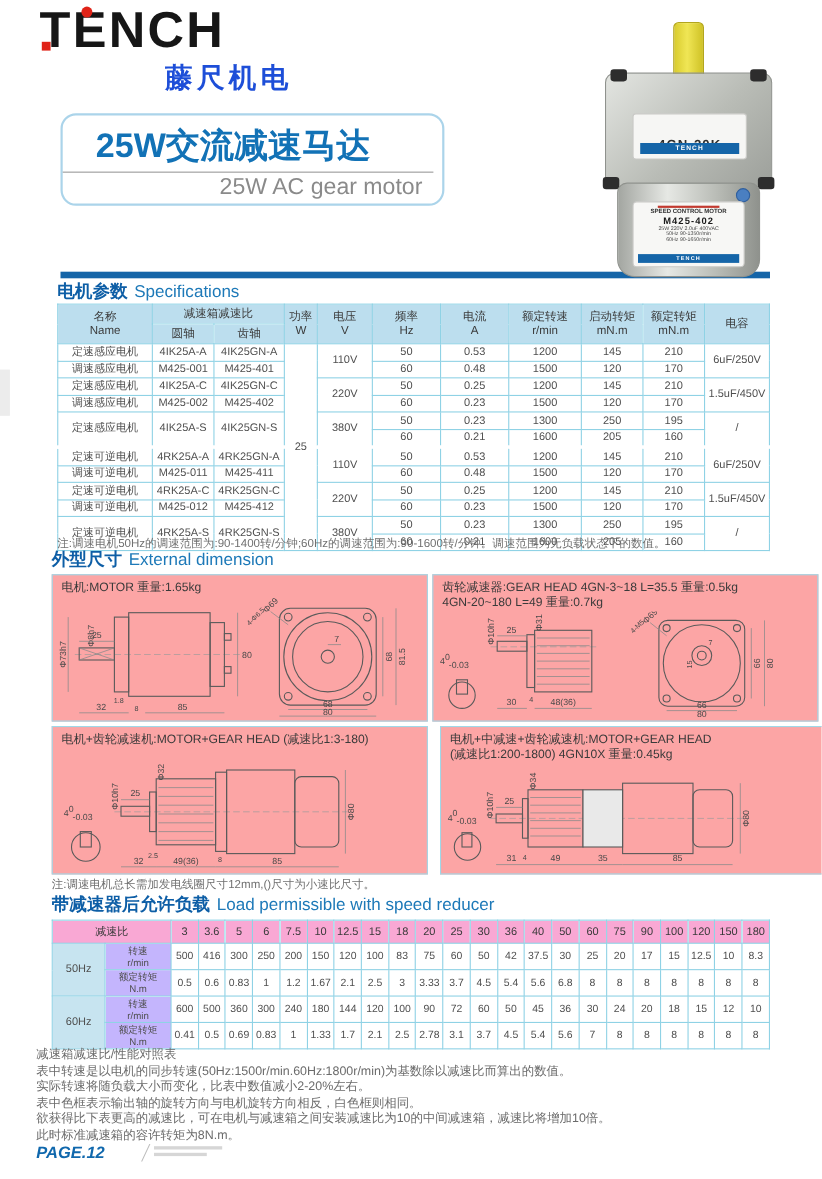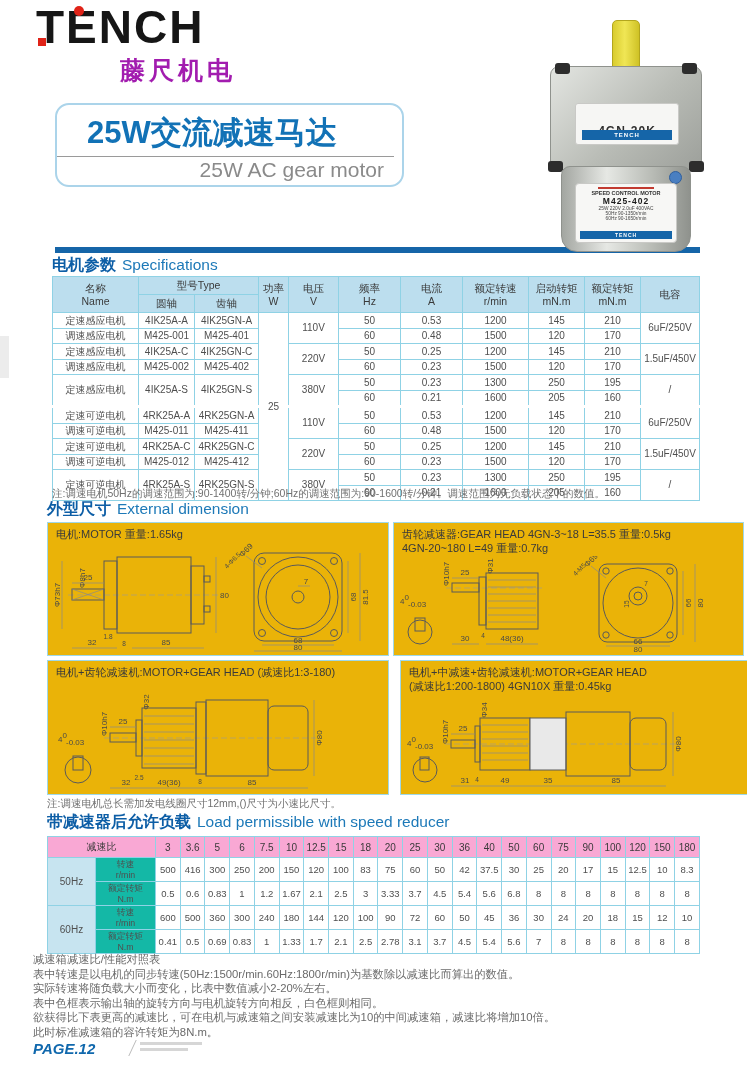--- a/index.html
+++ b/index.html
@@ -4,21 +4,21 @@
 <style>
   html,body{margin:0;padding:0;}
   body{font-family:"Liberation Sans","DejaVu Sans",sans-serif;background:#fff;}
   #page{position:relative;width:747px;height:1072px;background:#fff;overflow:hidden;}
 
   
   .logo{position:absolute;left:36px;top:4px;}
   .logo-word{font-size:46px;font-weight:900;letter-spacing:2px;color:#161616;line-height:1;}
   .logo-dot{position:absolute;left:38px;top:2px;width:10px;height:10px;border-radius:50%;background:#e02318;}
   .logo-dot2{position:absolute;left:2px;top:34px;width:8px;height:8px;background:#e02318;}
-  .logo-cn{font-size:25px;font-weight:bold;color:#a21caf;letter-spacing:4px;margin:4px 0 0 84px;}
+  .logo-cn{font-size:25px;font-weight:bold;color:#1d4ed8;letter-spacing:4px;margin:4px 0 0 114px;}
 
   
   .banner{position:absolute;left:55px;top:103px;width:345px;height:80px;border:2px solid #abd4ea;border-radius:14px;background:#fff;}
   .banner-cn{font-size:31px;font-weight:bold;color:#1272b6;padding:7px 10px 2px 30px;border-bottom:1px solid #9a9a9a;margin-right:8px;}
   .banner-en{font-size:21px;color:#8a8a8a;text-align:right;padding:1px 18px 0 0;}
 
   
   .photo{position:absolute;left:536px;top:20px;width:178px;height:230px;z-index:3;}
   .shaft{position:absolute;left:76px;top:0;width:26px;height:58px;background:linear-gradient(90deg,#d9cc2e,#f0e655 45%,#cfc226);border:1px solid #b3a61d;border-radius:5px 5px 0 0;}
   .gearbox{position:absolute;left:14px;top:46px;width:150px;height:102px;background:linear-gradient(135deg,#e3e5e1,#b9bcb6 55%,#9da09b);border:1px solid #8f928d;border-radius:9px;}
@@ -46,38 +46,38 @@
   .spec-wrap{position:absolute;left:52px;top:276px;}
   table{border-collapse:collapse;table-layout:fixed;}
   .spec-table{width:648px;font-size:10px;color:#4f4f4f;}
   .spec-table th,.spec-table td{border:1px solid #8fd2e5;text-align:center;padding:0;line-height:1.15;white-space:nowrap;overflow:hidden;}
   .spec-table thead th{background:#bcdeee;font-weight:normal;color:#3a3a3a;font-size:10.5px;height:17px;}
   .spec-table tbody td{height:14.5px;}
   .spec-table .grp td{border-top:3px solid #ffffff;}
   .spec-note{position:absolute;left:52px;top:487px;font-size:10.5px;color:#707070;white-space:nowrap;}
 
   
-  .panel{position:absolute;border:1px solid #9fd8e8;background:#eab308;overflow:hidden;}
+  .panel{position:absolute;border:1px solid #9fd8e8;background:#fca5a5;overflow:hidden;}
   .p-title{font-size:11px;color:#3a3a3a;padding:5px 8px 0 8px;line-height:1.25;white-space:nowrap;}
   .panel svg{display:block;}
   .ol{fill:none;stroke:#5a5a5a;stroke-width:1;}
   .olf{fill:#e9e9e9;stroke:#5a5a5a;stroke-width:1;}
   .dl{fill:none;stroke:#8a8a8a;stroke-width:0.7;}
   .cl{fill:none;stroke:#9a9a9a;stroke-width:0.6;stroke-dasharray:6 3;}
   svg text{font-family:"Liberation Sans",sans-serif;font-size:8px;fill:#4a4a4a;}
   svg text.t7{font-size:6.5px;}
   .dim-note{position:absolute;left:47px;top:797px;font-size:10.5px;color:#707070;white-space:nowrap;}
 
   
   .load-wrap{position:absolute;left:47px;top:836px;}
   .load-table{width:653px;font-size:9.5px;color:#4f4f4f;}
   .load-table td{border:1px solid #8fd2e5;text-align:center;padding:0;overflow:hidden;white-space:nowrap;}
   .load-table .lt-h td{background:#f9a8d4;height:20px;font-size:10px;color:#3a3a3a;}
   .load-table td.freq{background:#c7e4f0;font-size:10px;}
-  .load-table td.lbl{background:#14b8a6;}
+  .load-table td.lbl{background:#c4b5fd;}
   .load-table td.lbl div{font-size:8.8px;line-height:1.15;}
   .load-table tbody td{height:23px;}
 
   
   .fnotes{position:absolute;left:33px;top:952px;width:690px;}
   .fnote{font-size:11.3px;color:#6b6b6b;line-height:14.6px;white-space:nowrap;}
   .pageno{position:absolute;left:33px;top:1040px;font-size:15px;font-weight:bold;font-style:italic;color:#1068ad;}
   .pagesep{position:absolute;left:118px;top:1040px;width:14px;height:16px;border-right:1px solid #bbb;transform:skewX(-25deg);}
   .fineprint{position:absolute;left:140px;top:1042px;}
   .fineprint div{width:62px;height:3px;background:#d6d6d6;margin-bottom:3px;}
@@ -146,21 +146,21 @@
           <col style="width:56px">
           <col style="width:56px">
           <col>
       </colgroup>
       <thead>
         <tr>
           <th rowspan="2">
               <div>名称</div>
               <div>Name</div>
             </th>
-          <th colspan="2">型号Type</th>
+          <th colspan="2">减速箱减速比</th>
           <th rowspan="2">
               <div>功率</div>
               <div>W</div>
             </th>
           <th rowspan="2">
               <div>电压</div>
               <div>V</div>
             </th>
           <th rowspan="2">
               <div>频率</div>

